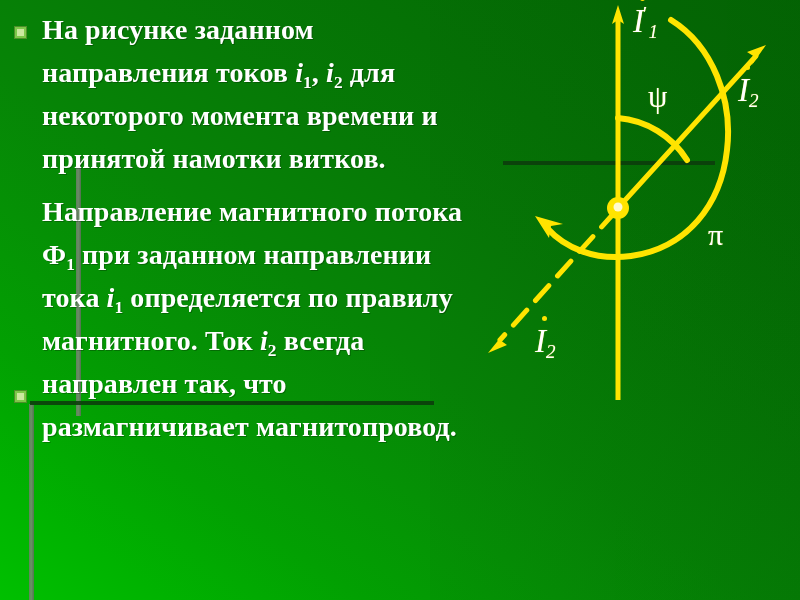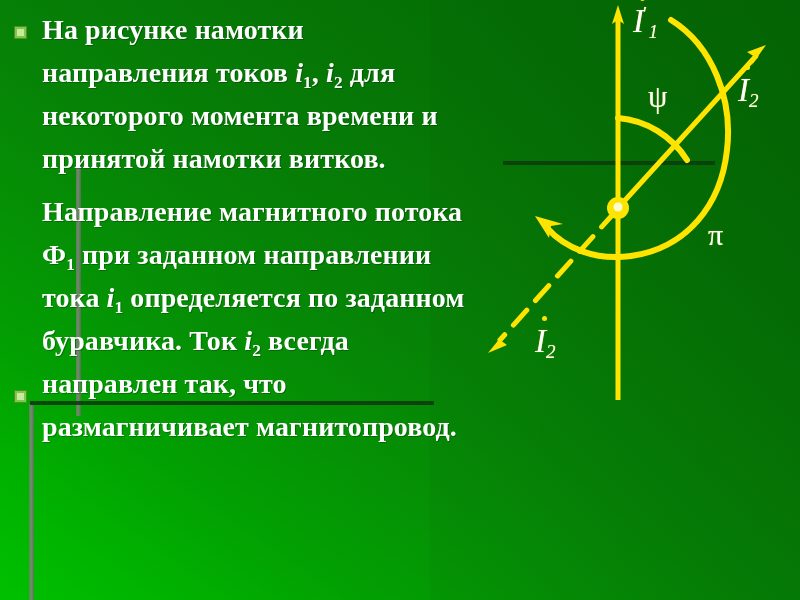--- a/index.html
+++ b/index.html
@@ -179,26 +179,26 @@
 
   <div class="deco-vline"></div>
   <div class="deco-vline-2"></div>
   <div class="deco-hline-lower"></div>
   <div class="deco-hline-upper"></div>
 
   <div id="text-block">
 
     <div class="bullet-row" id="bullet1">
       <span class="bullet-marker"></span>
-      <div class="bullet-text"><span>На рисунке намотки направления токов </span><span class="it">i</span><sub>1</sub><span>, </span><span class="it">i</span><sub>2</sub><span> для некоторого момента времени и принятой намотки витков.</span></div>
+      <div class="bullet-text"><span>На рисунке заданном направления токов </span><span class="it">i</span><sub>1</sub><span>, </span><span class="it">i</span><sub>2</sub><span> для некоторого момента времени и принятой намотки витков.</span></div>
     </div>
 
     <div class="bullet-row" id="bullet2">
       <span class="bullet-marker"></span>
-      <div class="bullet-text"><span>Направление магнитного потока Ф</span><sub>1</sub><span> при заданном направлении тока </span><span class="it">i</span><sub>1</sub><span> определяется по заданном буравчика. Ток </span><span class="it">i</span><sub>2</sub><span> всегда направлен так, что размагничивает магнитопровод.</span></div>
+      <div class="bullet-text"><span>Направление магнитного потока Ф</span><sub>1</sub><span> при заданном направлении тока </span><span class="it">i</span><sub>1</sub><span> определяется по правилу магнитного. Ток </span><span class="it">i</span><sub>2</sub><span> всегда направлен так, что размагничивает магнитопровод.</span></div>
     </div>
 
   </div>
 
   <div id="figure">
     <svg width="345" height="400" viewBox="0 0 345 400">
       <defs>
         <style>
           .yl { stroke: #ffe400; fill: none; stroke-linecap: round; stroke-linejoin: round; }
         </style>

